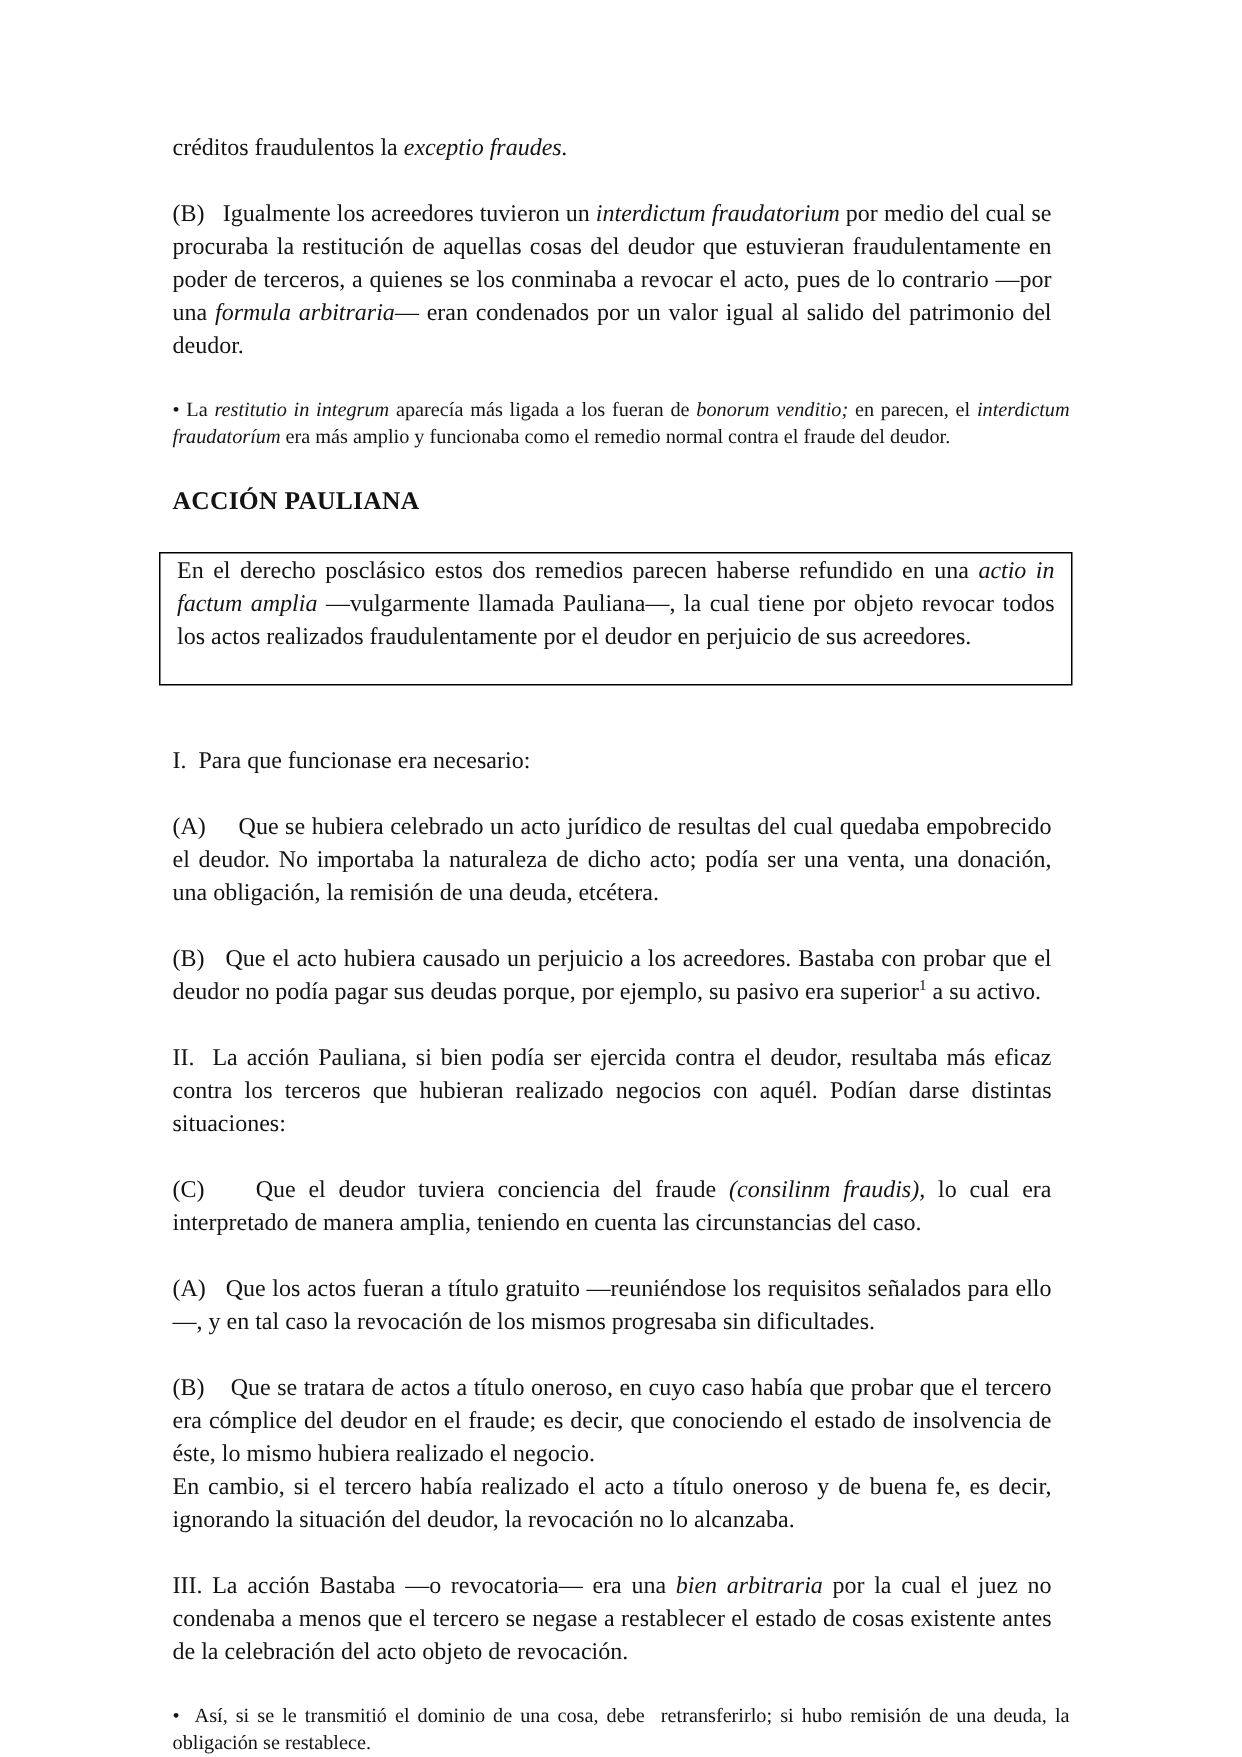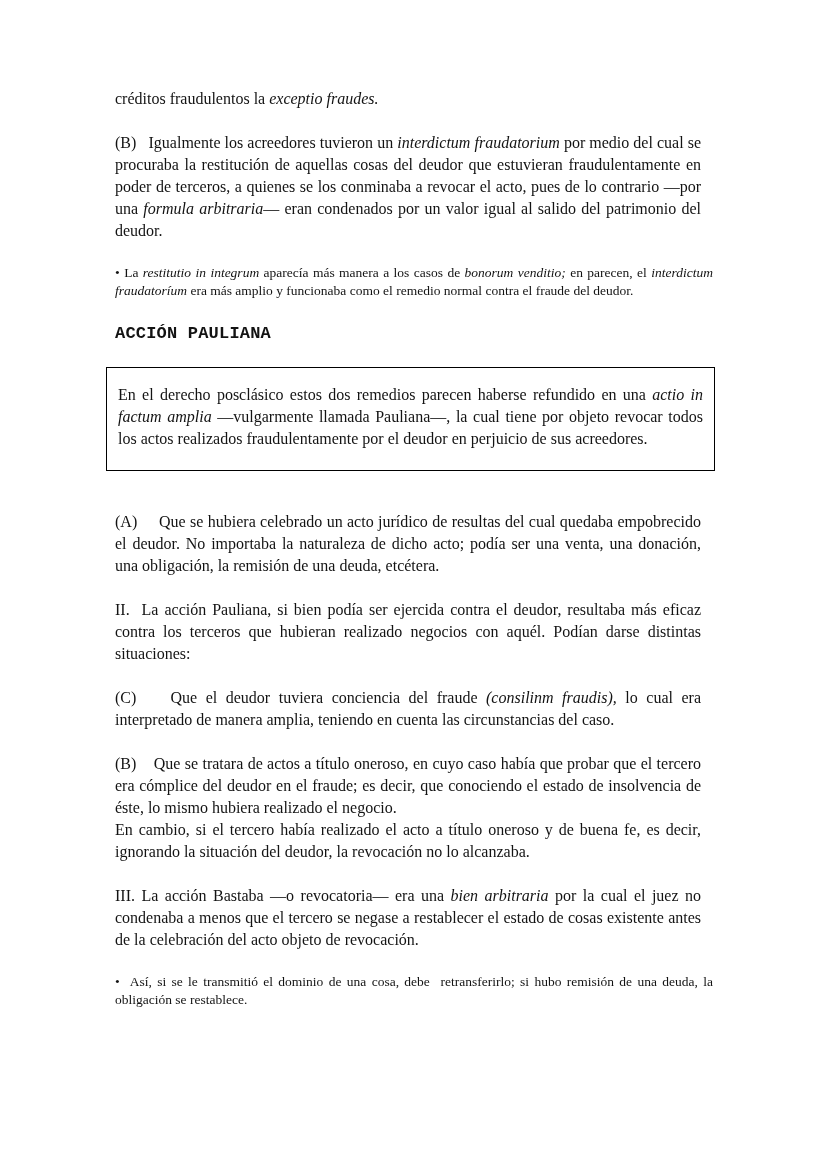--- a/index.html
+++ b/index.html
@@ -26,56 +26,59 @@
     font-size: 13.5px;
     line-height: 18px;
     text-align: justify;
     margin: 2px 0 24px 0;
   }
   .heading {
     font-size: 17px;
     font-weight: bold;
     letter-spacing: 0.2px;
     margin: 2px 0 24px 0;
-    font-family: Liberation Mono, monospace;
+    font-family: Liberation Serif, serif;
   }
   .boxed {
     border: 1px solid #000000;
     margin: 0 -2px 40px -9px;
-    padding: 16px 11px 20px 11px;
+    padding: 1px 11px 20px 11px;
   }
   .boxed .para { margin: 0; }
   em { font-style: italic; }
   sup { font-size: 10px; line-height: 0; vertical-align: super; }
 </style>
 </head>
 <body>
 
 <div class="page">
 
   <p class="para"><span>créditos fraudulentos la </span><em>exceptio fraudes.</em></p>
 
   <p class="para"><span>(B)&nbsp;&nbsp; Igualmente los acreedores tuvieron un </span><em>interdictum fraudatorium</em><span> por medio del cual se procuraba la restitución de aquellas cosas del deudor que estuvieran fraudulentamente en poder de terceros, a quienes se los conminaba a revocar el acto, pues de lo contrario —por una </span><em>formula arbitraria</em><span>— eran condenados por un valor igual al salido del patrimonio del deudor.</span></p>
 
-  <p class="note"><span>• La </span><em>restitutio in integrum</em><span> aparecía más manera a los casos de </span><em>bonorum venditio;</em><span> en parecen, el </span><em>interdictum fraudatoríum</em><span> era más amplio y funcionaba como el remedio normal contra el fraude del deudor.</span></p>
+  <p class="note"><span>• La </span><em>restitutio in integrum</em><span> aparecía más ligada a los fueran de </span><em>bonorum venditio;</em><span> en parecen, el </span><em>interdictum fraudatoríum</em><span> era más amplio y funcionaba como el remedio normal contra el fraude del deudor.</span></p>
 
   <h2 class="heading">ACCIÓN PAULIANA</h2>
 
   <div class="boxed">
     <p class="para"><span>En el derecho posclásico estos dos remedios parecen haberse refundido en una </span><em>actio in factum amplia</em><span> —vulgarmente llamada Pauliana—, la cual tiene por objeto revocar todos los actos realizados fraudulentamente por el deudor en perjuicio de sus acreedores.</span></p>
   </div>
 
+  <p class="para"><span>I.&nbsp; Para que funcionase era necesario:</span></p>
 
   <p class="para"><span>(A)&nbsp;&nbsp;&nbsp;&nbsp; Que se hubiera celebrado un acto jurídico de resultas del cual quedaba empobrecido el deudor. No importaba la naturaleza de dicho acto; podía ser una venta, una donación, una obligación, la remisión de una deuda, etcétera.</span></p>
 
+  <p class="para"><span>(B)&nbsp;&nbsp; Que el acto hubiera causado un perjuicio a los acreedores. Bastaba con probar que el deudor no podía pagar sus deudas porque, por ejemplo, su pasivo era superior</span><sup>1</sup><span> a su activo.</span></p>
 
   <p class="para"><span>II.&nbsp; La acción Pauliana, si bien podía ser ejercida contra el deudor, resultaba más eficaz contra los terceros que hubieran realizado negocios con aquél. Podían darse distintas situaciones:</span></p>
 
   <p class="para"><span>(C)&nbsp;&nbsp;&nbsp; Que el deudor tuviera conciencia del fraude </span><em>(consilinm fraudis),</em><span> lo cual era interpretado de manera amplia, teniendo en cuenta las circunstancias del caso.</span></p>
 
+  <p class="para"><span>(A)&nbsp;&nbsp; Que los actos fueran a título gratuito —reuniéndose los requisitos señalados para ello—, y en tal caso la revocación de los mismos progresaba sin dificultades.</span></p>
 
   <p class="para"><span>(B)&nbsp;&nbsp;&nbsp; Que se tratara de actos a título oneroso, en cuyo caso había que probar que el tercero era cómplice del deudor en el fraude; es decir, que conociendo el estado de insolvencia de éste, lo mismo hubiera realizado el negocio.</span><br><span>En cambio, si el tercero había realizado el acto a título oneroso y de buena fe, es decir, ignorando la situación del deudor, la revocación no lo alcanzaba.</span></p>
 
   <p class="para"><span>III. La acción Bastaba —o revocatoria— era una </span><em>bien arbitraria</em><span> por la cual el juez no condenaba a menos que el tercero se negase a restablecer el estado de cosas existente antes de la celebración del acto objeto de revocación.</span></p>
 
   <p class="note"><span>•&nbsp; Así, si se le transmitió el dominio de una cosa, debe&nbsp;&nbsp;retransferirlo; si hubo remisión de una deuda, la obligación se restablece.</span></p>
 
 </div>
 
 </body></html>

